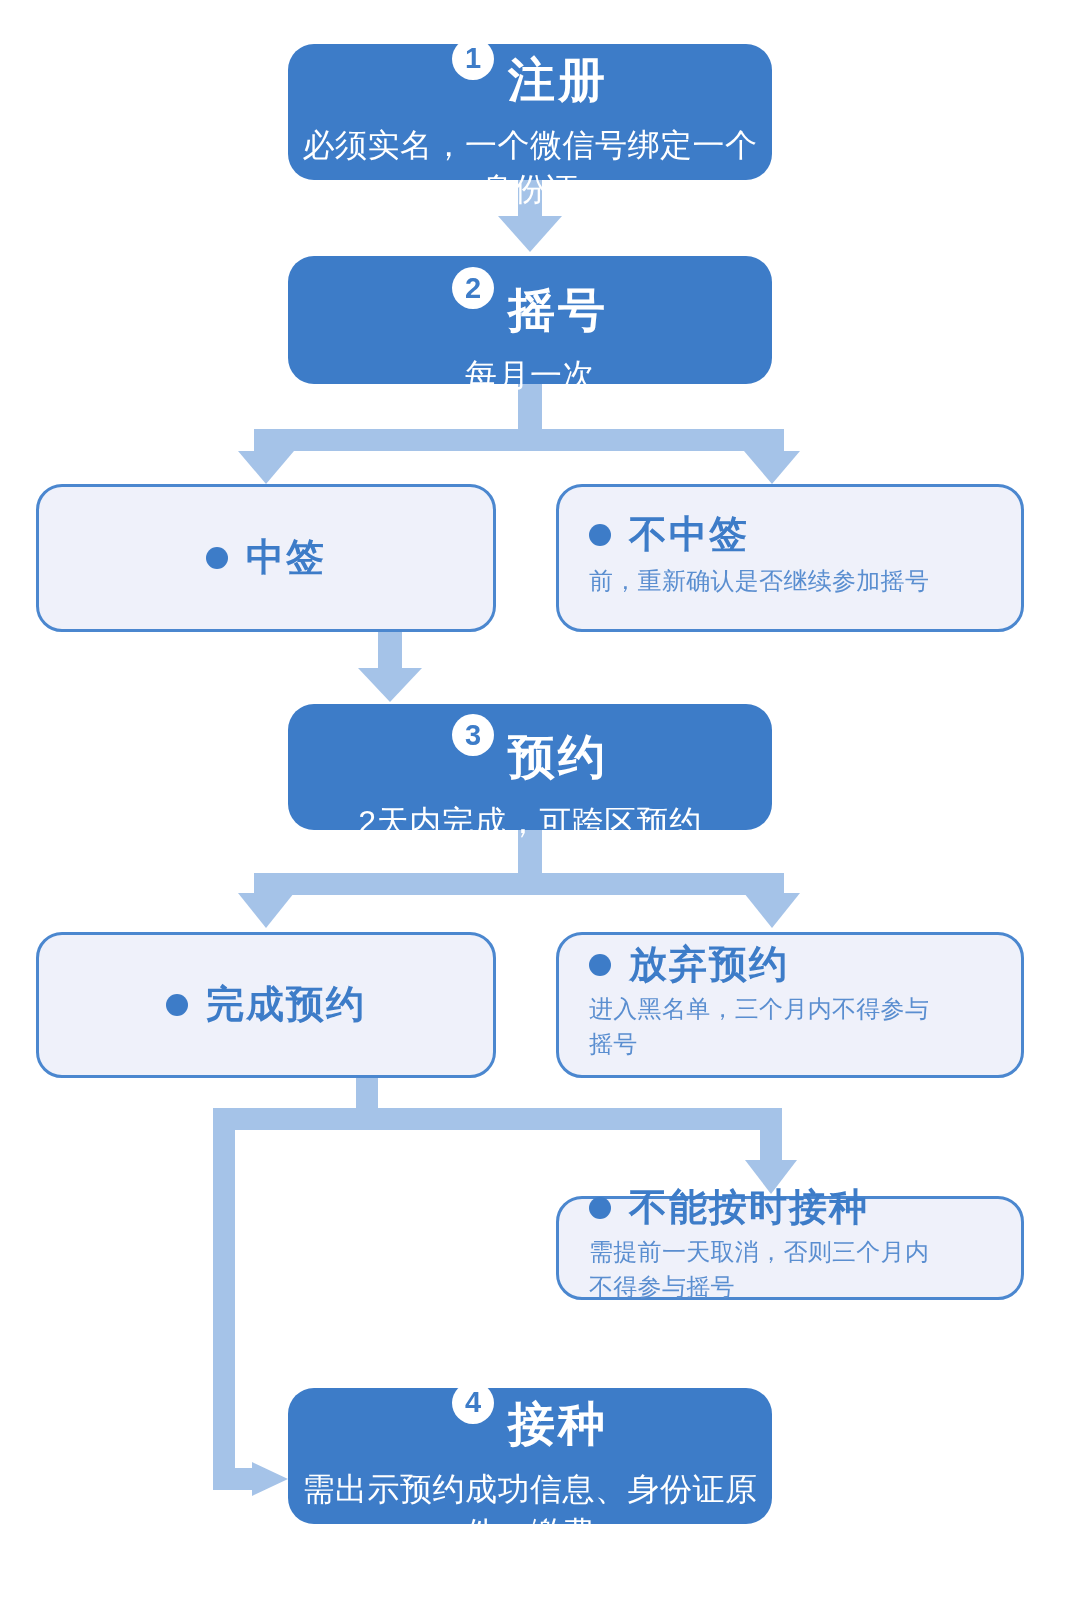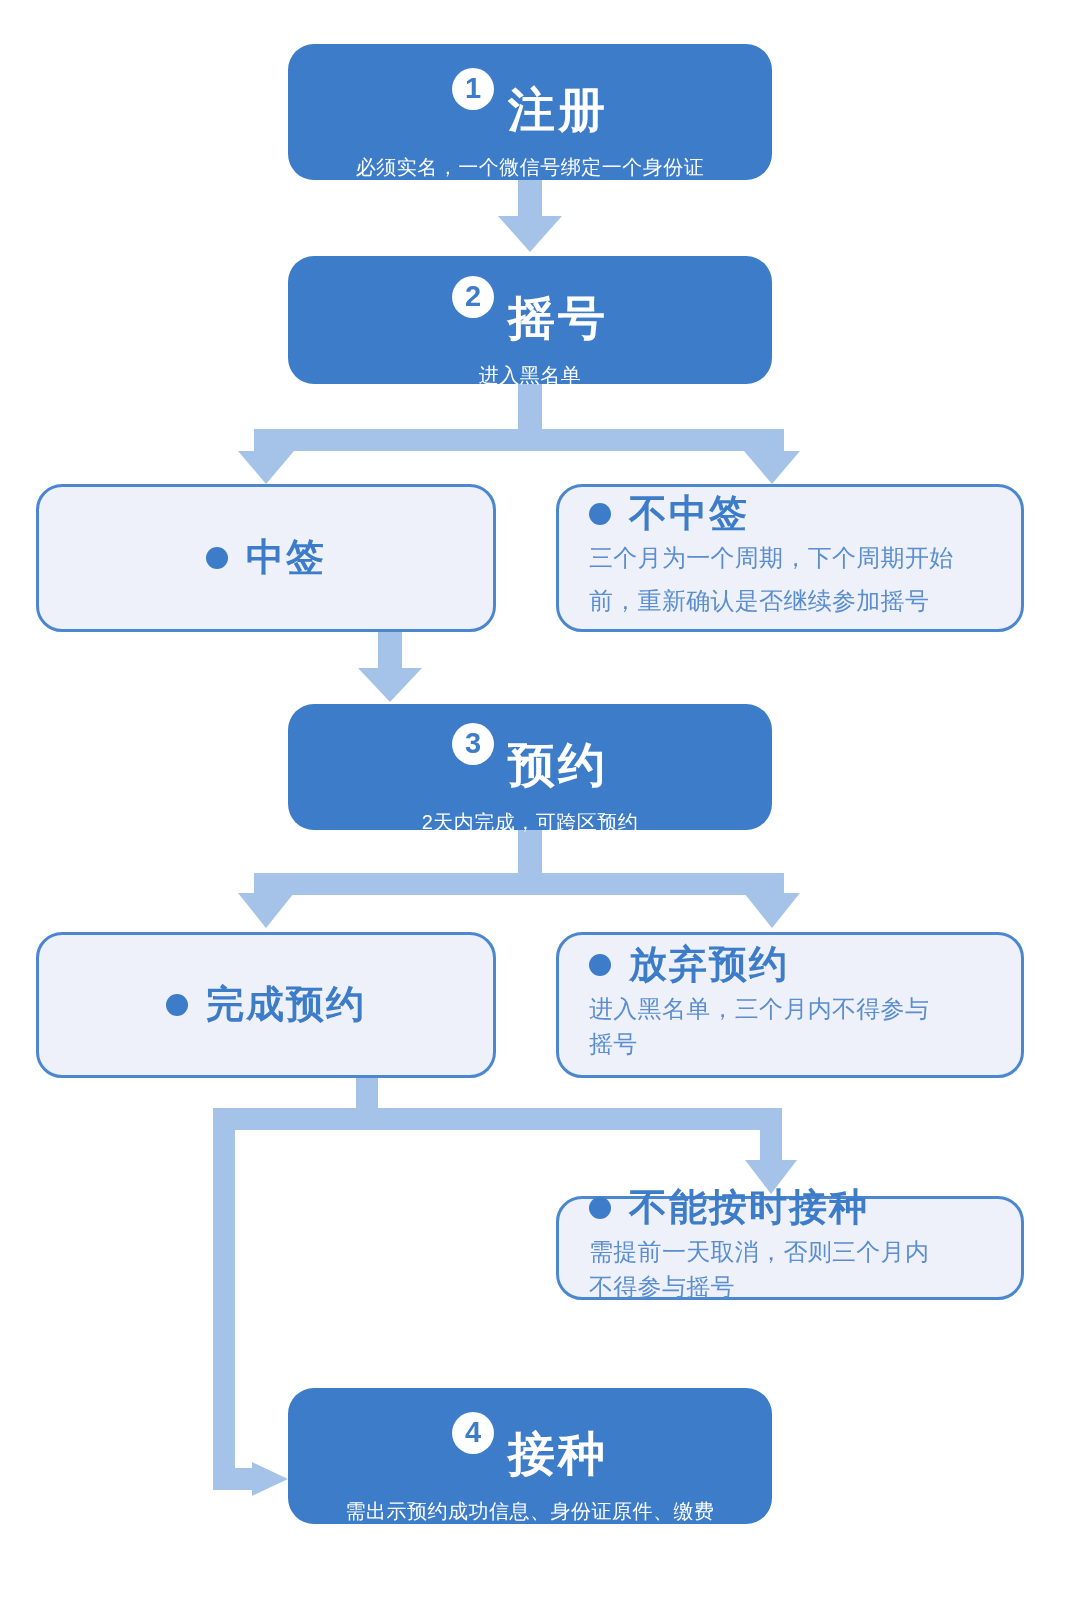--- a/index.html
+++ b/index.html
@@ -64,21 +64,21 @@
   }
   .node.primary .title-text {
     font-size: 47px;
     font-weight: bold;
     letter-spacing: 3px;
     color: #ffffff;
     margin-top: 42px;
   }
   .node.primary .desc {
     margin-top: 20px;
-    font-size: 20px;
+    font-size: 32px;
     color: #ffffff;
     letter-spacing: 0.5px;
     line-height: 1.35;
   }
 
   
   .node.secondary {
     background: #eff1fa;
     border: 3px solid #4b87cf;
     border-radius: 26px;
@@ -179,36 +179,35 @@
       <span class="title-text">注册</span>
     </div>
     <div class="desc">必须实名，一个微信号绑定一个身份证</div>
   </div>
 
   <div class="node primary" style="left:288px; top:256px; width:484px; height:128px;">
     <div class="title-row">
       <span class="step-badge">2</span>
       <span class="title-text">摇号</span>
     </div>
-    <div class="desc">进入黑名单</div>
+    <div class="desc">每月一次</div>
   </div>
 
   <div class="node secondary centered" style="left:36px; top:484px; width:460px; height:148px;align-items:center;">
     <div class="head-row">
       <span class="bullet"></span>
       <span class="head-text">中签</span>
     </div>
   </div>
 
   <div class="node secondary lefted" style="left:556px; top:484px; width:468px; height:148px;">
     <div class="head-row">
       <span class="bullet"></span>
       <span class="head-text">不中签</span>
     </div>
-    <div class="sub">三个月为一个周期，下个周期开始</div>
     <div class="sub" style="margin-top:8px;">前，重新确认是否继续参加摇号</div>
   </div>
 
   <div class="node primary" style="left:288px; top:704px; width:484px; height:126px;">
     <div class="title-row">
       <span class="step-badge">3</span>
       <span class="title-text">预约</span>
     </div>
     <div class="desc">2天内完成，可跨区预约</div>
   </div>

